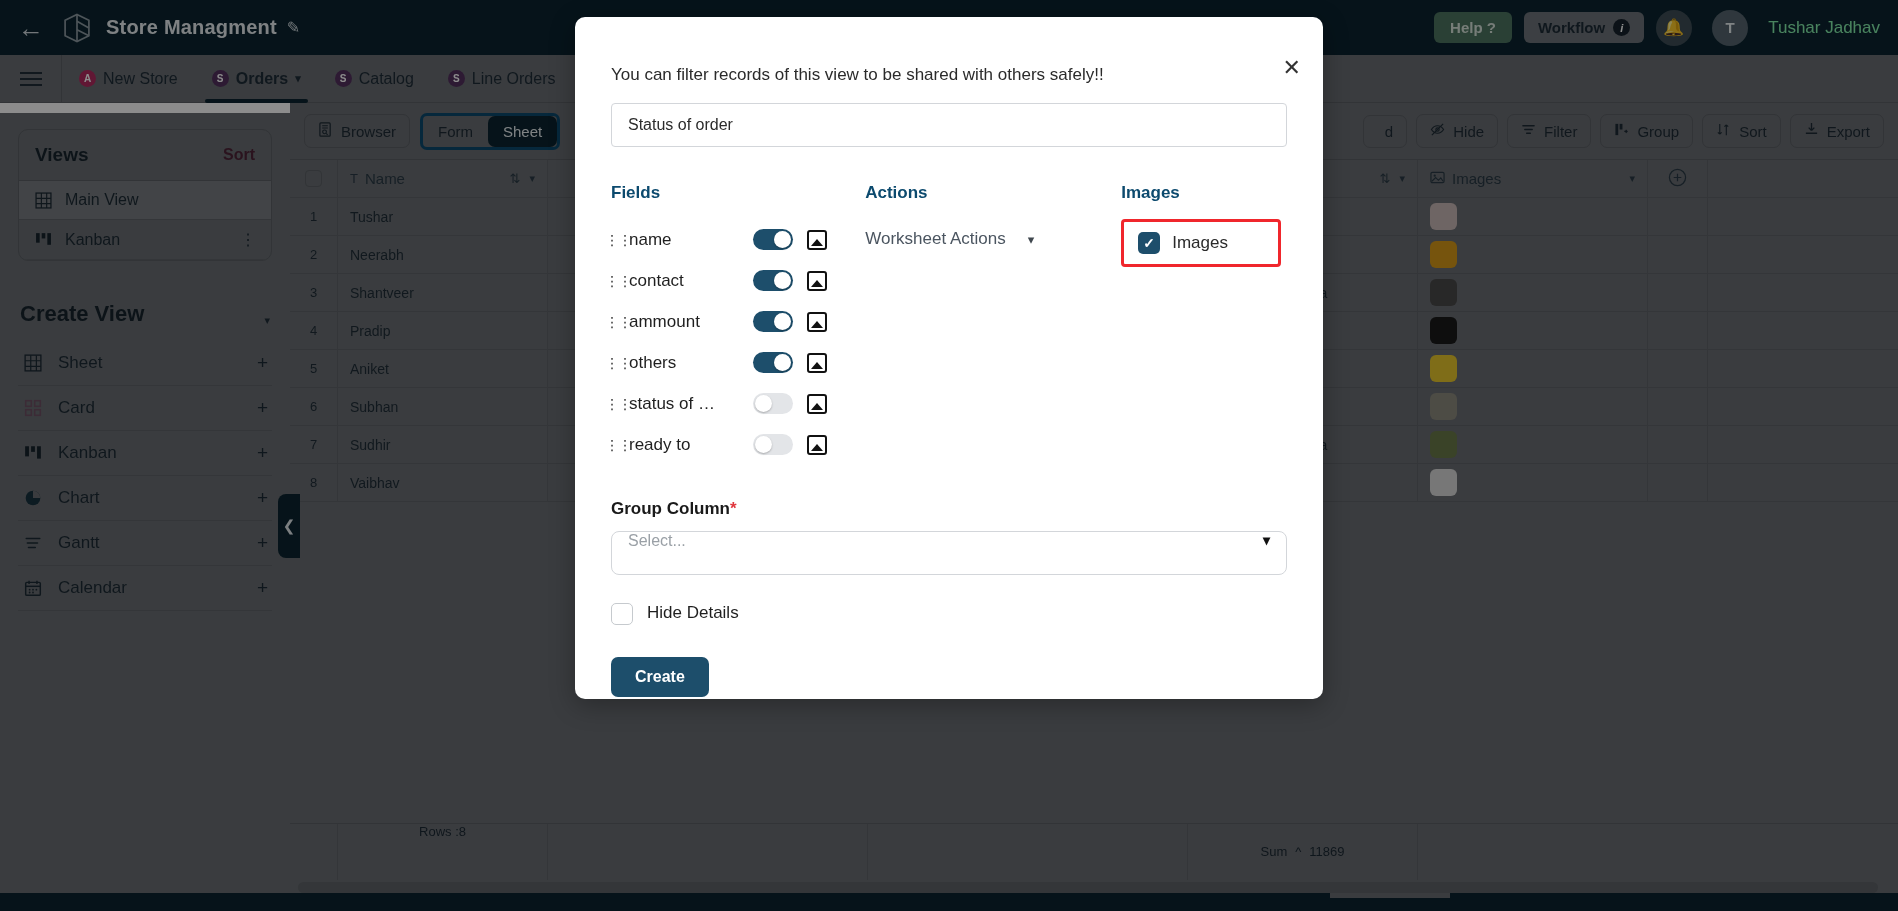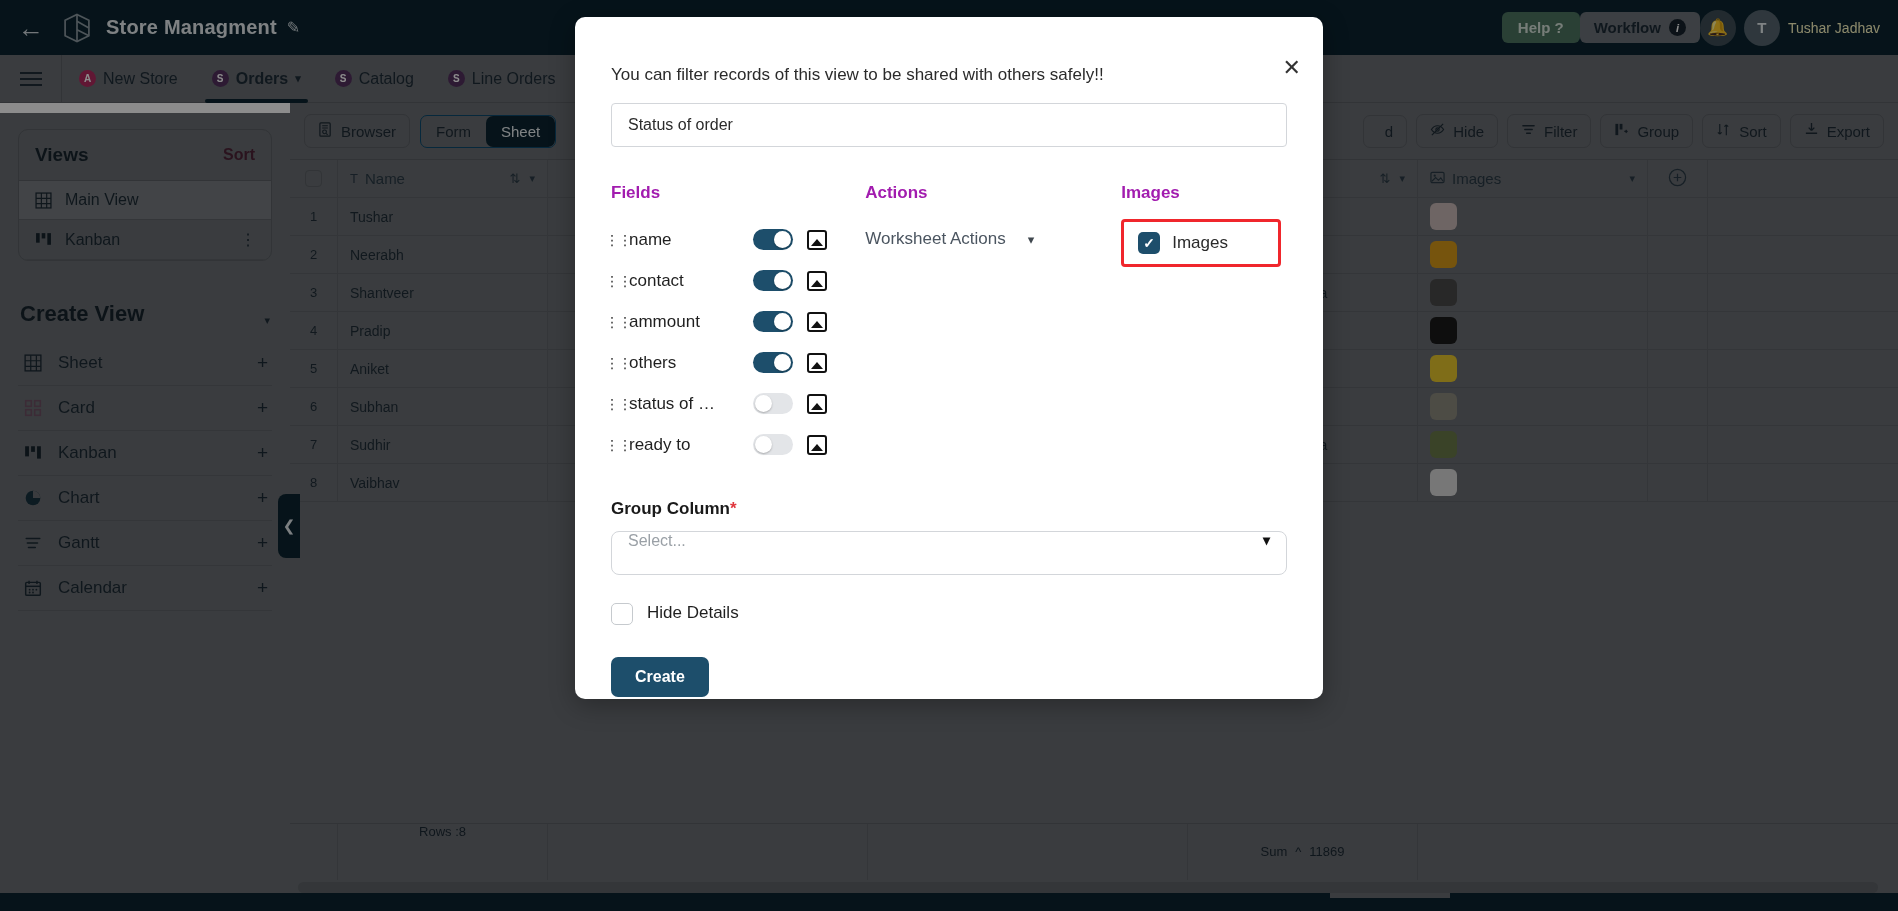--- a/index.html
+++ b/index.html
@@ -14,21 +14,21 @@
   
   .topbar {
     position: absolute; top: 0; left: 0; width: 1898px; height: 55px;
     background: #0b2430; display: flex; align-items: center; padding: 0 18px;
     color: #dfe6ea;
   }
   .back-arrow { font-size: 26px; color: #cfd8dd; line-height: 1; margin-right: 16px; cursor: pointer; }
   .brand-logo { width: 34px; height: 34px; margin-right: 12px; }
   .brand-title { font-size: 20px; font-weight: 700; letter-spacing: .2px; color: #e6ecef; }
   .pencil-icon { margin-left: 10px; font-size: 16px; color: #cfd8dd; }
-  .topbar-right { margin-left: auto; display: flex; align-items: center; }
+  .topbar-right { margin-left: auto; display: flex; align-items: center; gap: 12px; }
   .btn-help {
     background: #4e7561; color: #d7e3db; border-radius: 6px;
     padding: 7px 16px; font-size: 15px; font-weight: 600;
   }
   .btn-workflow {
     background: #6e737a; color: #1d2b36; border-radius: 6px;
     padding: 7px 14px; font-size: 15px; font-weight: 600;
     display: flex; align-items: center; gap: 8px;
   }
   .info-dot {
@@ -38,21 +38,21 @@
   }
   .bell-circle {
     width: 36px; height: 36px; border-radius: 50%; background: #3f4e57;
     display: flex; align-items: center; justify-content: center; font-size: 17px; color: #cbd5da;
   }
   .avatar-circle {
     width: 36px; height: 36px; border-radius: 50%; background: #56656f;
     display: flex; align-items: center; justify-content: center;
     color: #e8eef1; font-size: 15px; font-weight: 700; margin-left: 8px;
   }
-  .user-name { font-size: 14px; color: #fef9c3; margin-left: 8px; }
+  .user-name { font-size: 17px; color: #86efac; margin-left: 8px; }
 
   
   .tabstrip {
     position: absolute; top: 55px; left: 0; width: 1898px; height: 48px;
     background: #6a6e73; display: flex; align-items: center;
     border-bottom: 1px solid #5c6065;
   }
   .hamburger {
     width: 62px; height: 48px; display: flex; flex-direction: column;
     justify-content: center; align-items: center; gap: 4px;
@@ -127,21 +127,21 @@
     background: #6a6e73;
   }
   .viewbar {
     height: 56px; display: flex; align-items: center; padding: 0 14px; gap: 10px;
   }
   .pillbtn {
     display: flex; align-items: center; gap: 8px; font-size: 15px;
     color: #1e2b35; border: 1px solid #5b5f64; border-radius: 7px;
     padding: 7px 13px; background: transparent; cursor: pointer;
   }
-  .segmented { display: flex; border: 1px solid #0c4a6e; border-radius: 7px; overflow: hidden; }
+  .segmented { display: flex; border: 3px solid #0c4a6e; border-radius: 7px; overflow: hidden; }
   .segmented .seg { font-size: 15px; color: #1e2b35; padding: 7px 15px; cursor: pointer; }
   .segmented .seg.active { background: #0b2430; color: #e8eef1; border-radius: 7px; }
   .toolbar-right { margin-left: auto; display: flex; align-items: center; gap: 9px; }
 
   
   .table { border-top: 1px solid #5b5f64; }
   .trow { display: flex; height: 38px; align-items: center; border-bottom: 1px solid #5f6368; }
   .thead { height: 38px; }
   .cell { height: 38px; display: flex; align-items: center; padding: 0 12px;
           border-right: 1px solid #5f6368; font-size: 14px; color: #1f2d37; }
@@ -188,21 +188,21 @@
   .modal-desc { padding-top: 48px; font-size: 17px; color: #2b2b2b; }
   .modal-input {
     margin-top: 18px; width: 100%; height: 44px; border: 1px solid #d3d6da;
     border-radius: 4px; padding: 0 16px; font-size: 16px; color: #2b2b2b;
     font-family: "Liberation Sans", sans-serif; background: #fff;
   }
   .cols { display: flex; margin-top: 36px; }
   .col-fields { width: 276px; }
   .col-actions { width: 278px; }
   .col-images { width: 180px; }
-  .col-head { font-size: 17px; font-weight: 700; color: #a21caf; margin-bottom: 16px; }
+  .col-head { font-size: 17px; font-weight: 700; color: #0c4a6e; margin-bottom: 16px; }
   .field-row { display: flex; align-items: center; height: 41px; }
   .drag-dots { width: 14px; display: flex; justify-content: center; font-size: 14px; color: #333; letter-spacing: -1px; }
   .field-label { font-size: 17px; color: #1f1f1f; margin-left: 4px; width: 124px;
                  white-space: nowrap; overflow: hidden; }
   .toggle { width: 40px; height: 21px; border-radius: 11px; position: relative; cursor: pointer; }
   .toggle.on { background: #1b4c६b; }
   .toggle.on { background: #1d4e6b; }
   .toggle.off { background: #e3e5e8; }
   .toggle .knob {
     position: absolute; top: 2px; width: 17px; height: 17px; border-radius: 50%;

